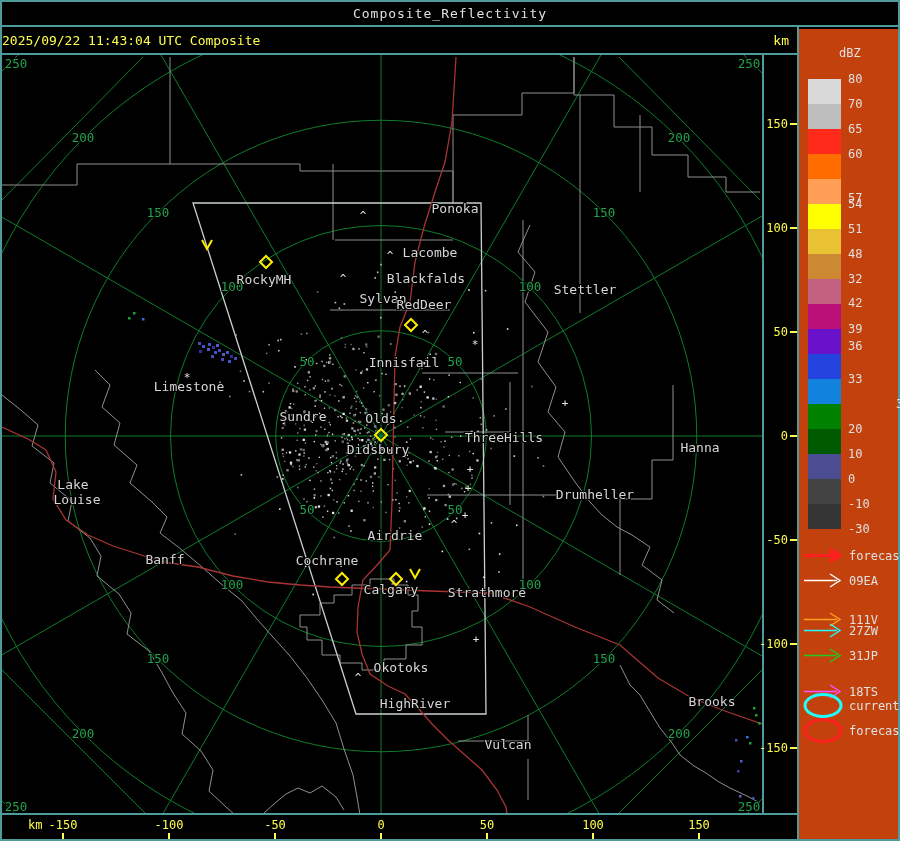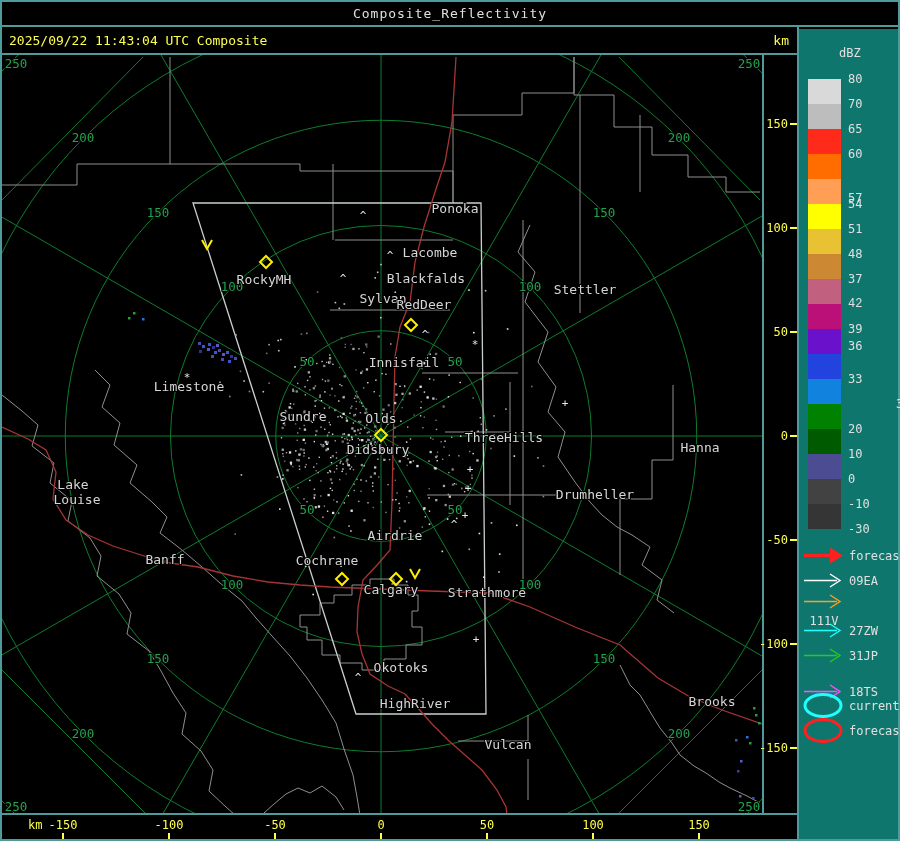--- a/index.html
+++ b/index.html
@@ -4,34 +4,34 @@
 <style>
   html,body{margin:0;padding:0;background:#000;}
   #app{position:relative;width:900px;height:841px;background:#000;overflow:hidden;
        font-family:"DejaVu Sans Mono","Liberation Mono",monospace;}
   .tealline{position:absolute;background:#4f9b9b;}
   #title-bar{position:absolute;left:0;top:2px;width:900px;height:23px;
              display:flex;align-items:center;justify-content:center;
              color:#e0e0e0;font-size:13px;letter-spacing:1px;}
   #header-bar{position:absolute;left:2px;top:29px;width:793px;height:22px;
               display:flex;align-items:center;color:#ffff4d;font-size:13px;}
-  #header-datetime{padding-left:7px;flex:1;}
+  #header-datetime{flex:1;}
   #header-km{padding-right:6px;}
   #map-area{position:absolute;left:2px;top:55px;width:760px;height:758px;overflow:hidden;background:#000;}
   #map-svg{position:absolute;left:0;top:0;}
   #y-axis{position:absolute;left:764px;top:55px;width:33px;height:758px;}
   .ytick-label{position:absolute;right:9px;transform:translateY(-50%);
                color:#ffff4d;font-size:12px;}
   .ytick-mark{position:absolute;right:0;width:7px;height:2px;background:#ffff4d;}
   #bottom-bar{position:absolute;left:0;top:815px;width:797px;height:24px;}
   #xaxis-unit{position:absolute;left:28px;top:3px;color:#ffff4d;font-size:12px;}
   .xtick-label{position:absolute;top:3px;transform:translateX(-50%);
                color:#ffff4d;font-size:12px;}
   .xtick-mark{position:absolute;bottom:0;width:2px;height:6px;background:#ffff4d;}
-  #right-panel{position:absolute;left:799px;top:29px;width:99px;height:810px;background:#0f766e;}
+  #right-panel{position:absolute;left:799px;top:29px;width:99px;height:810px;background:#c2410c;}
   #dbz-title{position:absolute;left:40px;top:17px;color:#e0e0e0;font-size:12px;}
   #colorbar{position:absolute;left:9px;top:50px;width:33px;}
   .cb-band{width:33px;height:25px;}
   .cb-label{position:absolute;left:49px;transform:translateY(-50%);
             color:#e0e0e0;font-size:12px;}
   #legend{position:absolute;left:0;top:514px;width:99px;}
   .legend-row{position:absolute;left:0;height:25px;display:flex;align-items:center;}
   .legend-label{color:#e0e0e0;font-size:12px;margin-left:4px;}
 </style>
 </head>
@@ -781,21 +781,21 @@
           </svg>
           <span class="legend-label">forecast</span>
         </div>
         <div class="legend-row" style="top: 25px; justify-content: space-between;">
           <svg width="46" height="25" style="overflow:visible">
             <line x1="5" y1="12.5" x2="38" y2="12.5" stroke="#ffffff" stroke-width="1.4"></line>
             <polyline points="31,6 41,12.5 31,19" fill="none" stroke="#ffffff" stroke-width="1.4"></polyline>
           </svg>
           <span class="legend-label">09EA</span>
         </div>
-        <div class="legend-row" style="top: 46px; flex-direction: column;">
+        <div class="legend-row" style="top: 64px;">
           <svg width="46" height="25" style="overflow:visible">
             <line x1="5" y1="12.5" x2="38" y2="12.5" stroke="#ffa020" stroke-width="1.4"></line>
             <polyline points="31,6 41,12.5 31,19" fill="none" stroke="#ffa020" stroke-width="1.4"></polyline>
           </svg>
           <span class="legend-label">111V</span>
         </div>
         <div class="legend-row" style="top: 75px;">
           <svg width="46" height="25" style="overflow:visible">
             <line x1="5" y1="12.5" x2="38" y2="12.5" stroke="#20ffff" stroke-width="1.4"></line>
             <polyline points="31,6 41,12.5 31,19" fill="none" stroke="#20ffff" stroke-width="1.4"></polyline>
@@ -830,21 +830,21 @@
         </div>
       </div>
   <div class="cb-label" style="top: 50px;">80</div>
       <div class="cb-label" style="top: 75px;">70</div>
       <div class="cb-label" style="top: 100px;">65</div>
       <div class="cb-label" style="top: 125px;">60</div>
       <div class="cb-label" style="top: 150px; margin-top: 19px;">57</div>
       <div class="cb-label" style="top: 175px;">54</div>
       <div class="cb-label" style="top: 200px;">51</div>
       <div class="cb-label" style="top: 225px;">48</div>
-      <div class="cb-label" style="top: 250px;">37</div>
+      <div class="cb-label" style="top: 250px;">32</div>
       <div class="cb-label" style="top: 275px; font-family: Liberation Mono, monospace;">42</div>
       <div class="cb-label" style="top: 300px;">39</div>
       <div class="cb-label" style="top: 317px;">36</div>
       <div class="cb-label" style="top: 350px;">33</div>
       <div class="cb-label" style="top: 375px; margin-left: 48px;">30</div>
       <div class="cb-label" style="top: 400px;">20</div>
       <div class="cb-label" style="top: 425px;">10</div>
       <div class="cb-label" style="top: 450px;">0</div>
       <div class="cb-label" style="top: 475px;">-10</div>
       <div class="cb-label" style="top: 500px;">-30</div>

